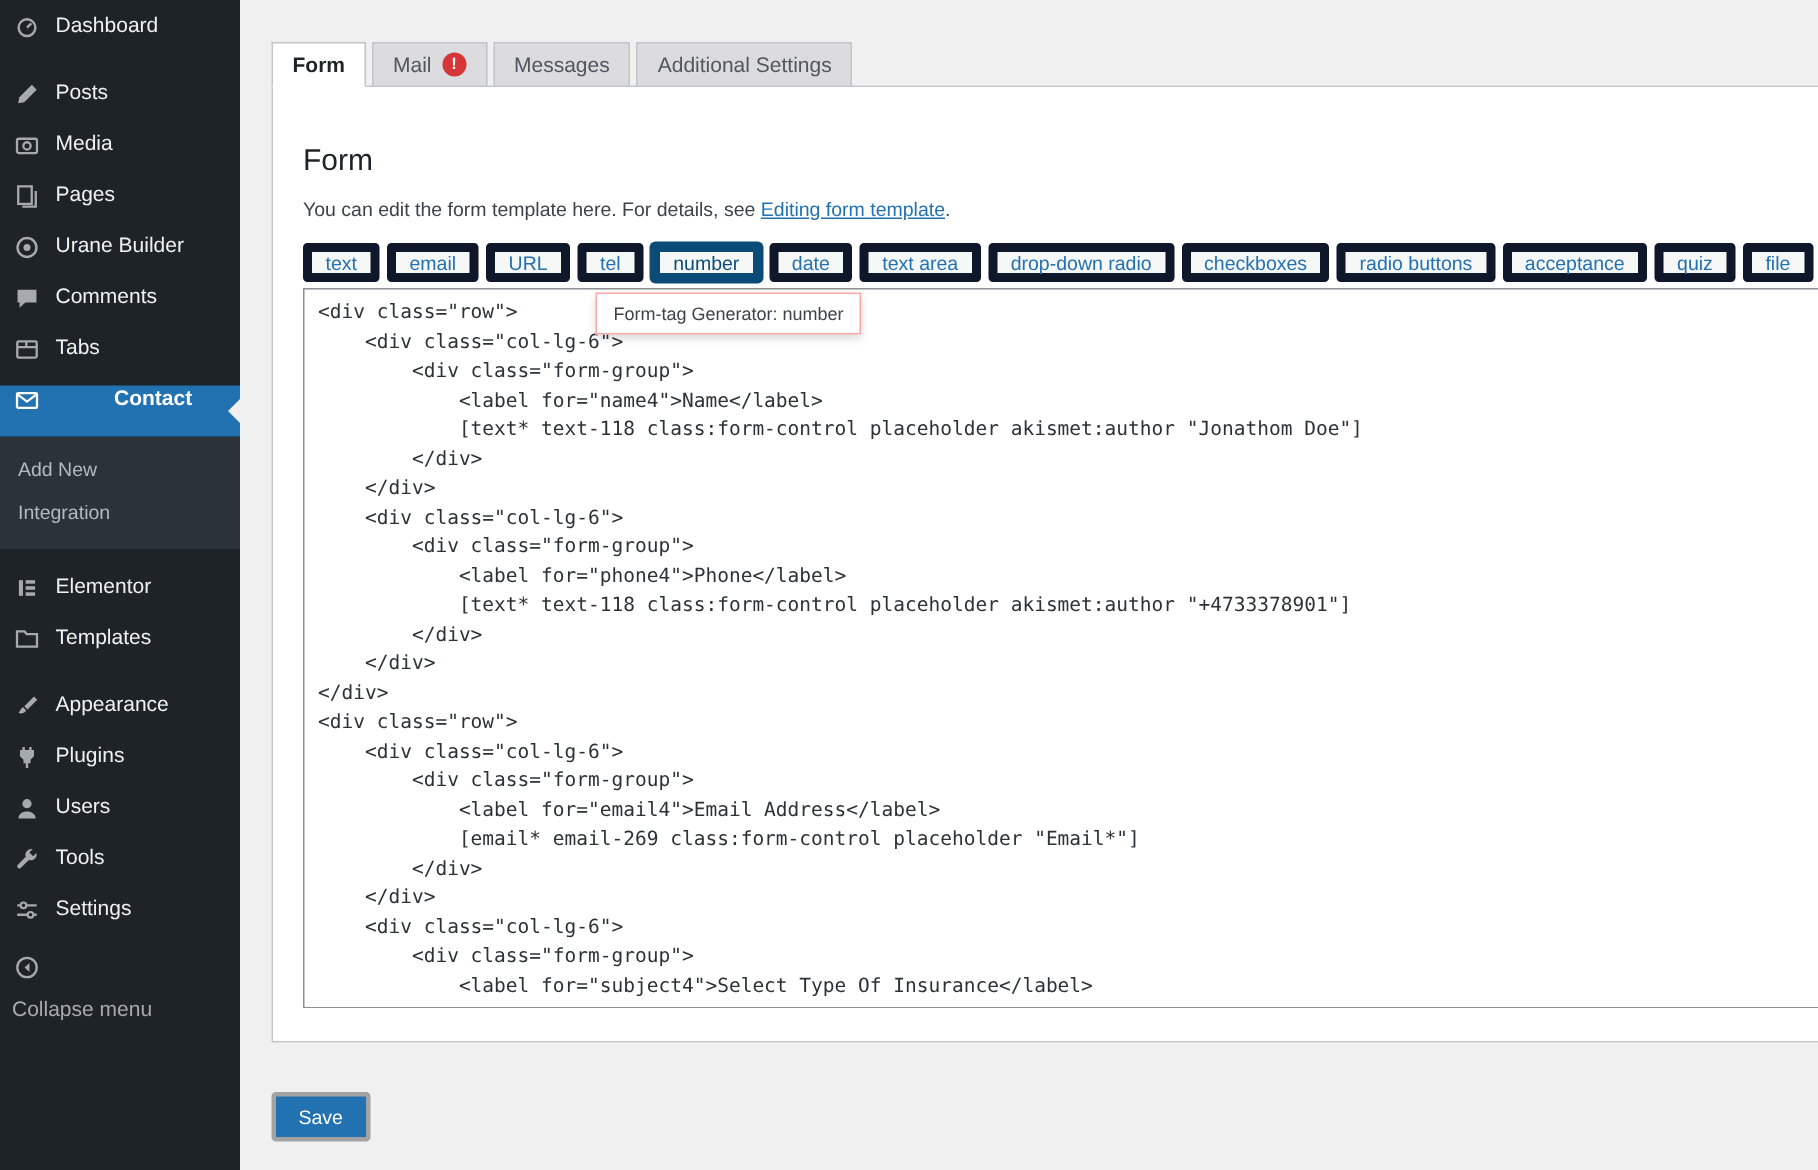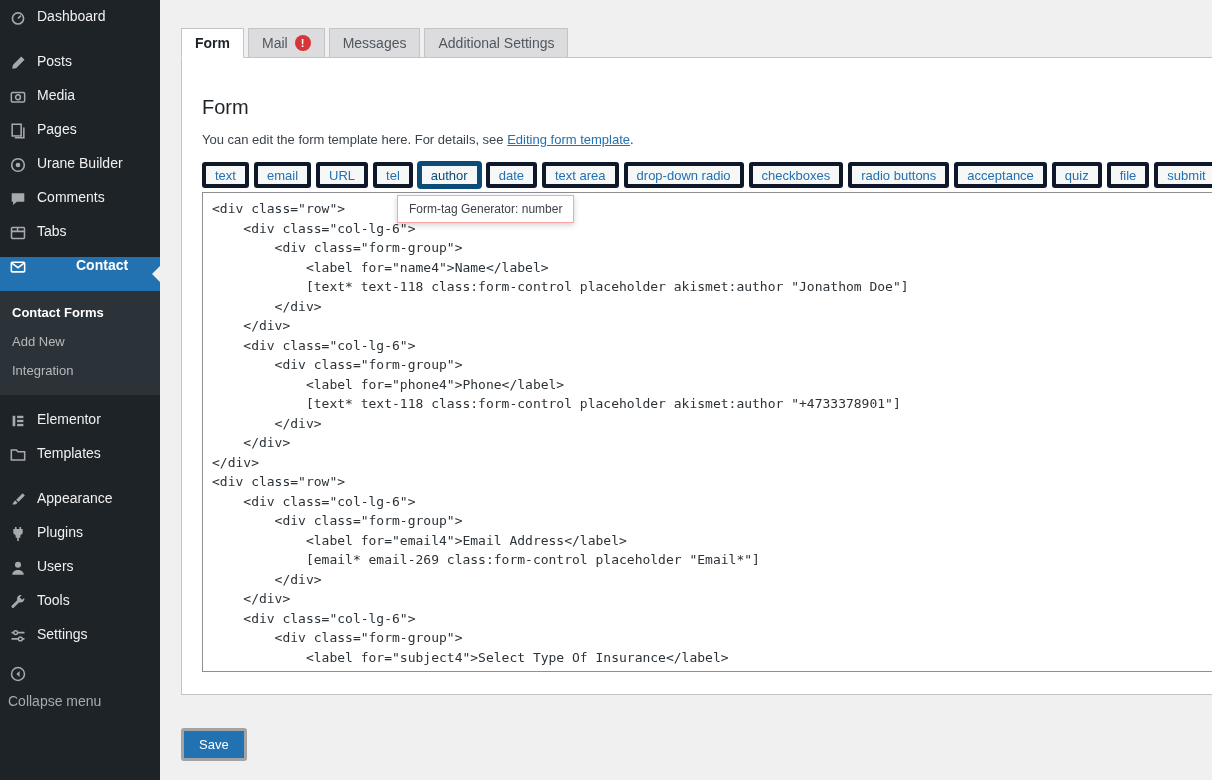--- a/index.html
+++ b/index.html
@@ -31,21 +31,21 @@
   .err-badge { width:16px; height:16px; border-radius:50%; background:#d63638; color:#fff;
          font-size:11px; font-weight:bold; display:flex; align-items:center; justify-content:center; }
 
   .panel { width:1180px; background:#fff; border:1px solid #c3c4c7; padding:38px 20px 22px 20px; position:relative; z-index:1; }
   .panel-title { font-size:20px; font-weight:normal; color:#1d2327; margin-bottom:13px; }
   .panel-desc { font-size:13px; color:#3c434a; margin-bottom:15px; }
   .panel-desc a { color:#2271b1; text-decoration:underline; cursor:pointer; }
 
   .tag-row { display:flex; gap:5px; position:relative; margin-bottom:4px; }
   .tag-btn { font-family:"Liberation Sans", sans-serif; font-size:13px; height:26px; padding:0 9px;
-         background:#f6f7f7; color:#2271b1; border:4px solid #0f172a; border-radius:3px; cursor:pointer; white-space:nowrap; }
+         background:#f6f7f7; color:#2271b1; border:6px solid #0f172a; border-radius:3px; cursor:pointer; white-space:nowrap; }
   .tag-btn.focused { border-color:#0a4b78; box-shadow:0 0 0 1px #0a4b78; color:#0a4b78; }
 
   .tooltip { position:absolute; left:195px; top:33px; z-index:20; background:#fff; border:1px solid #fca5a5;
          box-shadow:0 2px 6px rgba(0,0,0,.18); font-size:12px; color:#3c434a; padding:6px 11px; white-space:nowrap; }
 
   .editor { display:block; width:100%; height:480px; resize:vertical; border:1px solid #8c8f94; background:#fff;
          font-family:"DejaVu Sans Mono", monospace; font-size:13px; line-height:19.5px; color:#2c3338;
          padding:6px 9px; white-space:pre; overflow:auto; }
 
   .save-btn { margin-top:33px; background:#2271b1; border:3px solid #a3a3a3; color:#fff; font-size:13px;
@@ -130,21 +130,20 @@
     <span class="icon">
         <svg viewBox="0 0 20 20" width="18" height="18">
           <rect x="2.6" y="4.6" width="14.8" height="10.8" rx="1" fill="none" stroke="currentColor" stroke-width="1.7"></rect>
           <path d="M3.2 5.6l6.8 5.2 6.8-5.2" fill="none" stroke="currentColor" stroke-width="1.7"></path>
         </svg>
       </span>
     <span>Contact</span>
   </div>
 
   <div class="submenu">
-    <div class="smi current">Contact Forms</div>
     <div class="smi">Add New</div>
     <div class="smi">Integration</div>
   </div>
   <div class="sep" style="height:16px"></div>
 
   <div class="mi">
     <span class="icon">
         <svg viewBox="0 0 20 20" width="18" height="18">
           <rect x="4" y="4.2" width="3" height="11.6" fill="currentColor"></rect>
           <rect x="9" y="4.2" width="7" height="2.6" fill="currentColor"></rect>
@@ -247,21 +246,21 @@
   <div class="panel">
     <h2 class="panel-title">Form</h2>
 
     <p class="panel-desc"><span>You can edit the form template here. For details, see </span><a>Editing form template</a><span>.</span></p>
 
     <div class="tag-row">
       <button class="tag-btn">text</button>
       <button class="tag-btn">email</button>
       <button class="tag-btn">URL</button>
       <button class="tag-btn">tel</button>
-      <button class="tag-btn focused">author</button>
+      <button class="tag-btn focused">number</button>
       <button class="tag-btn">date</button>
       <button class="tag-btn">text area</button>
       <button class="tag-btn">drop-down radio</button>
       <button class="tag-btn">checkboxes</button>
       <button class="tag-btn">radio buttons</button>
       <button class="tag-btn">acceptance</button>
       <button class="tag-btn">quiz</button>
       <button class="tag-btn">file</button>
       <button class="tag-btn">submit</button>
 

